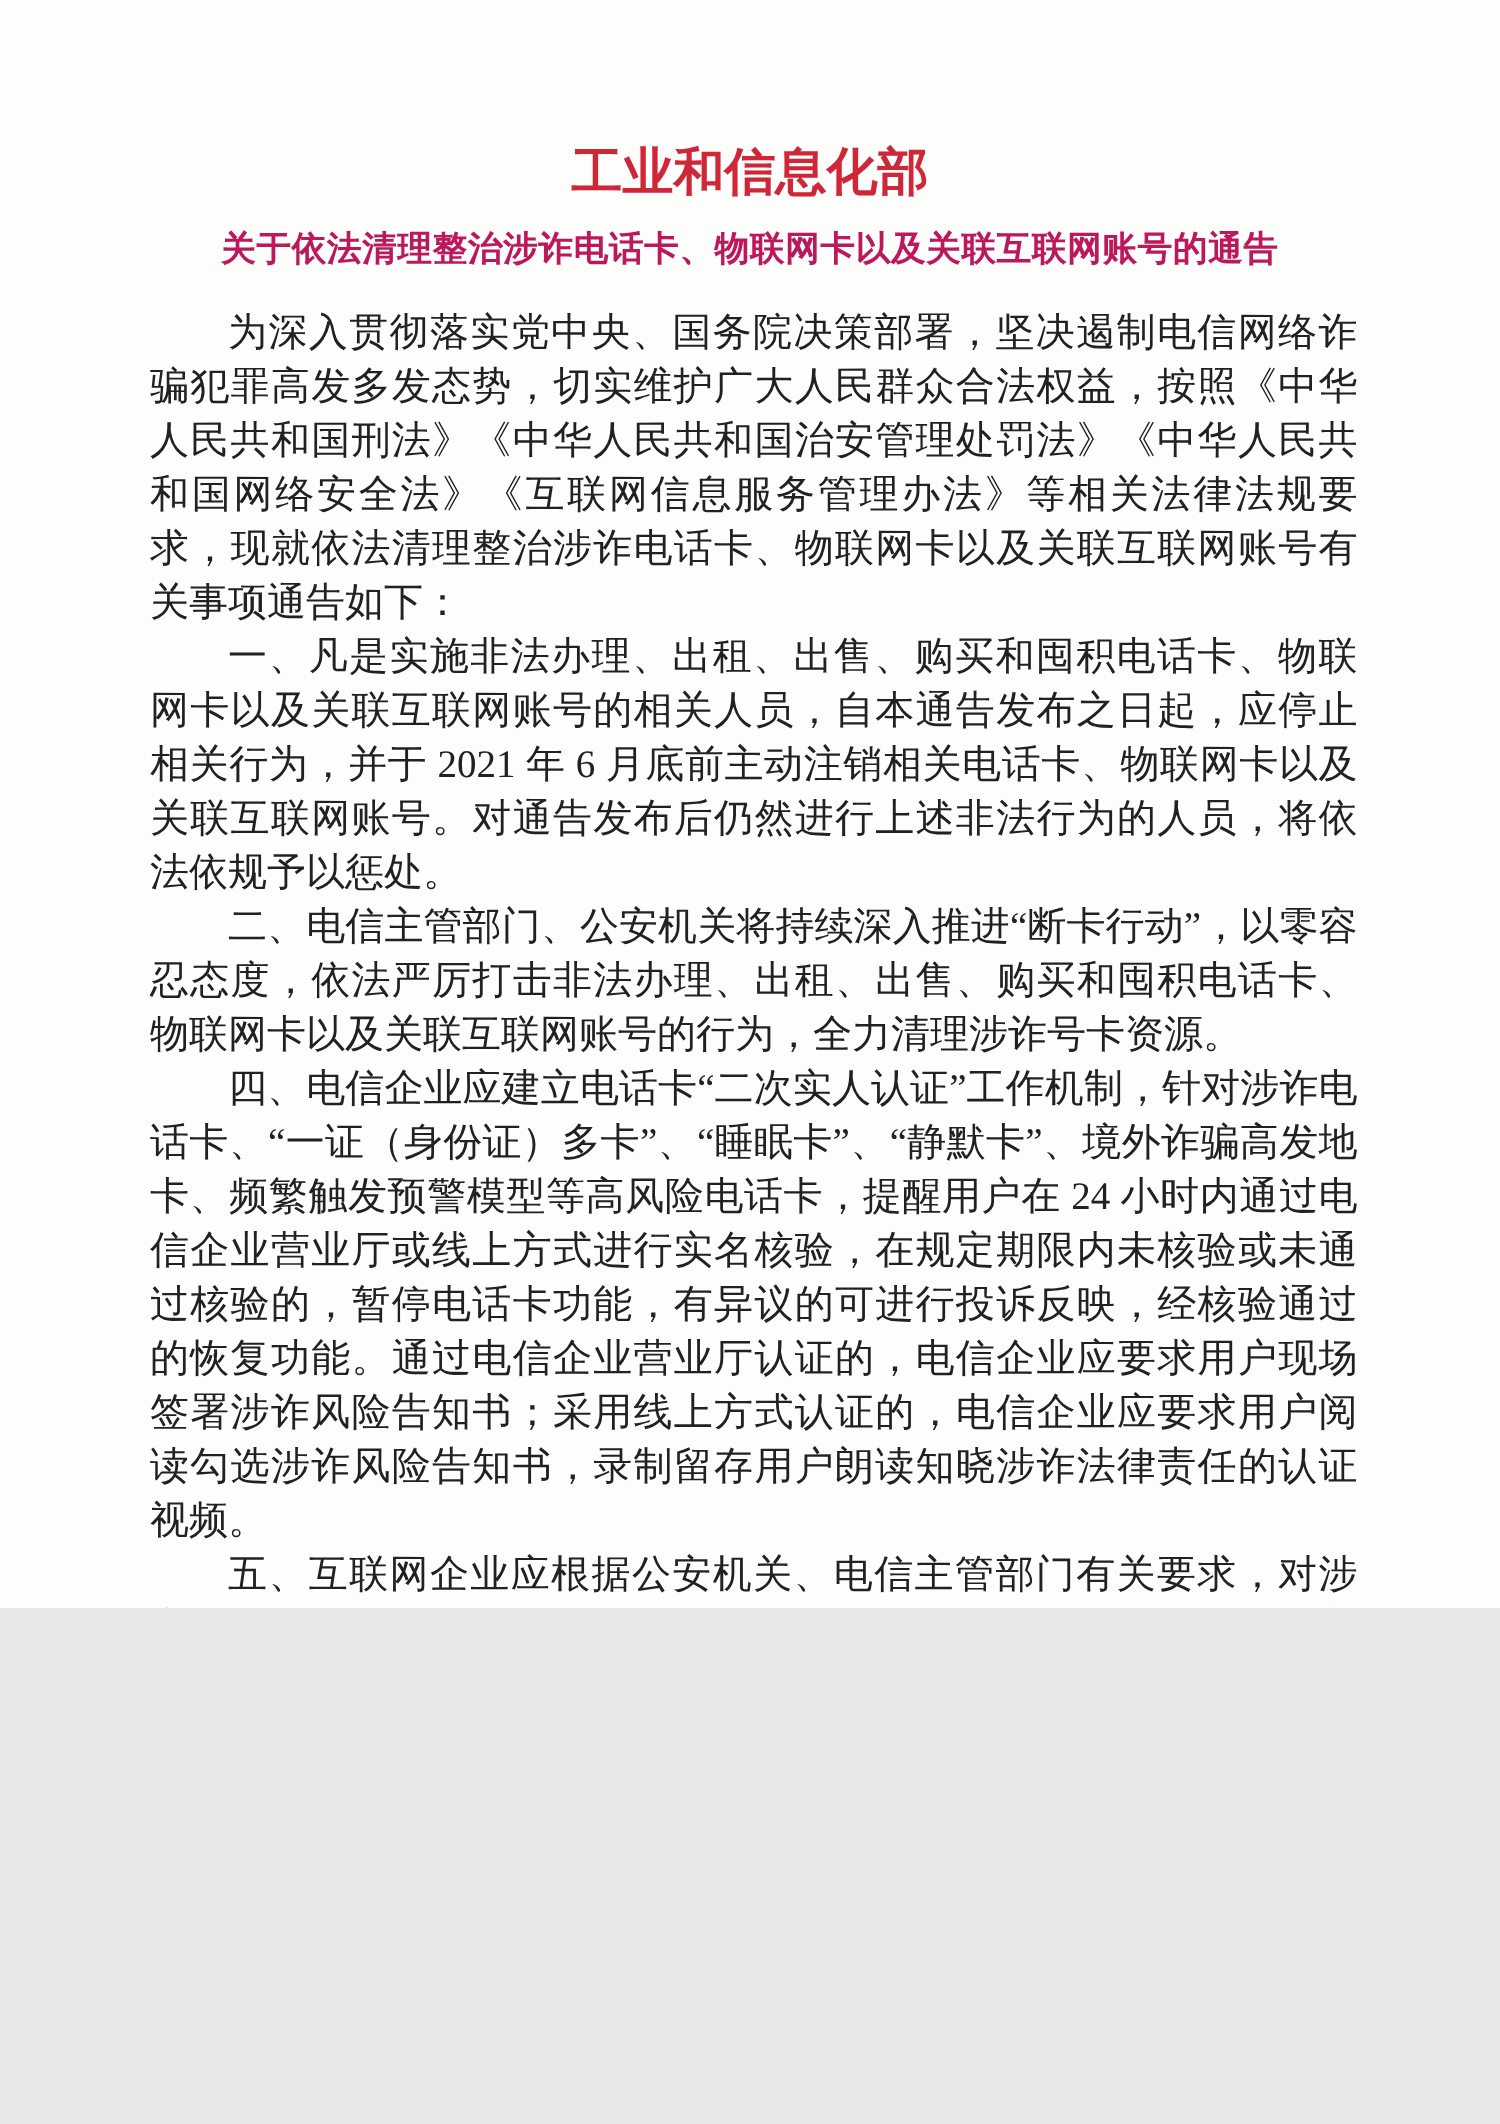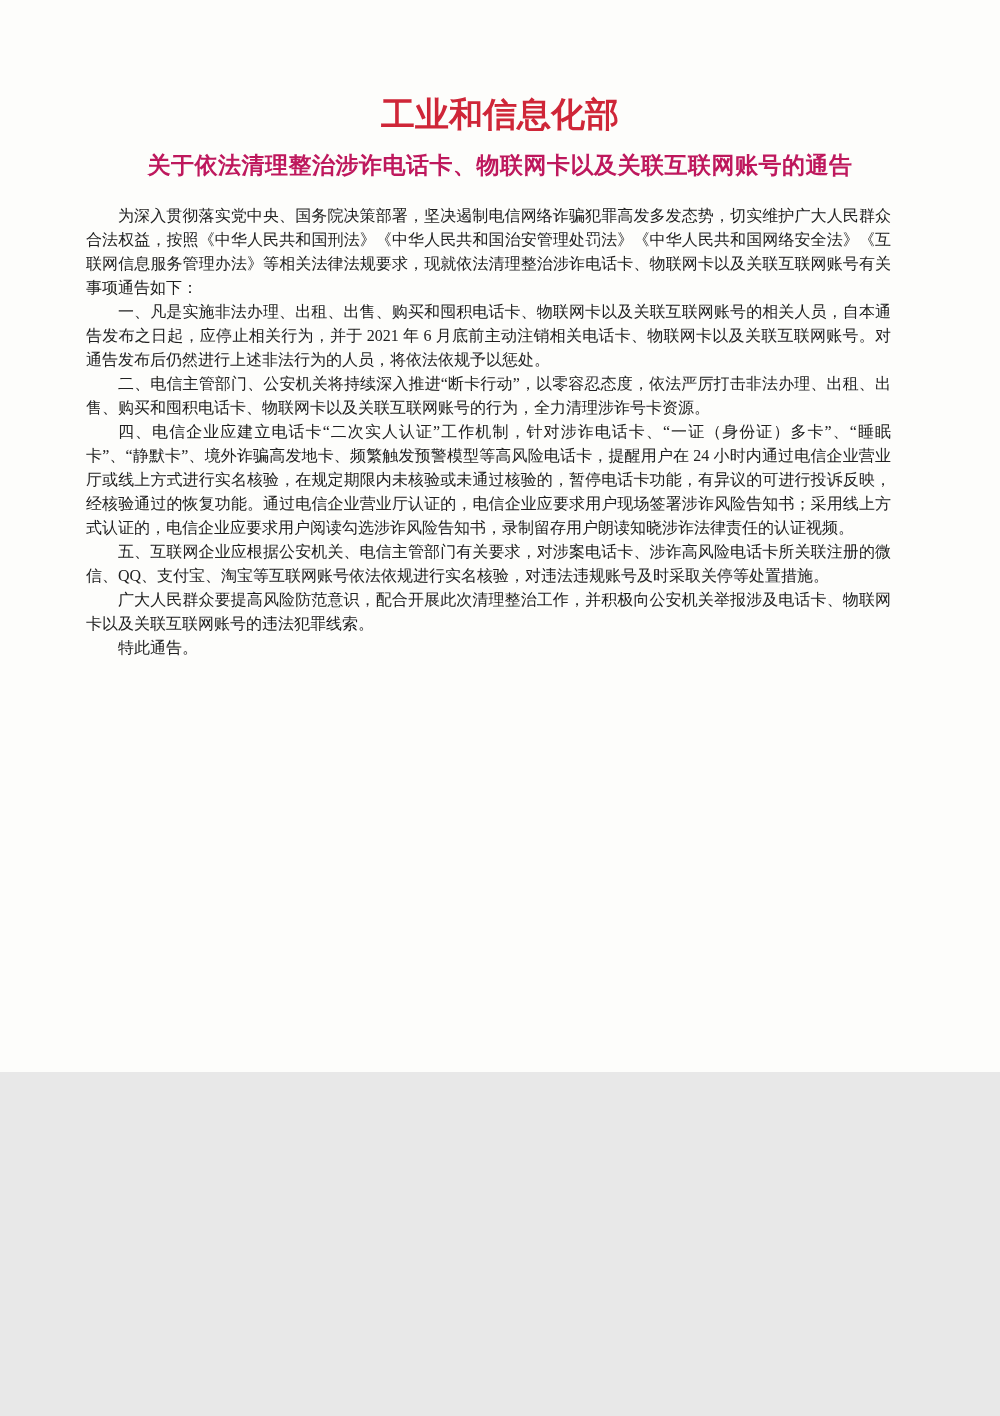--- a/index.html
+++ b/index.html
@@ -19,22 +19,22 @@
     font-family:"Liberation Serif","DejaVu Serif",serif;
   }
   .red-header .m-right { letter-spacing:1.25em; margin-right:-1.25em; }
   .doc-title {
     position:absolute; top:150px; left:0; width:100%;
     margin:0; text-align:center;
     font-family:"Liberation Sans","DejaVu Sans",sans-serif;
     font-weight:bold; font-size:23px; letter-spacing:0.5px; color:#be185d;
   }
   .body-text {
-    position:absolute; top:204px; left:86px; width:805px;
-    font-size:16px; line-height:24px;
+    position:absolute; top:204px; left:100px; width:805px;
+    font-size:26px; line-height:36px;
     text-align:justify; text-align-last:left;
   }
   .body-text p { margin:0; text-indent:2em; }
   .seal { position:absolute; }
   .seal-left  { left:315px; top:1093px; width:166px; height:166px; }
   .seal-right { left:525px; top:1100px; width:160px; height:160px; }
   .sig {
     position:absolute; color:#3a3a3a; mix-blend-mode:multiply;
     font-family:"Liberation Serif","DejaVu Serif",serif; white-space:nowrap;
   }

